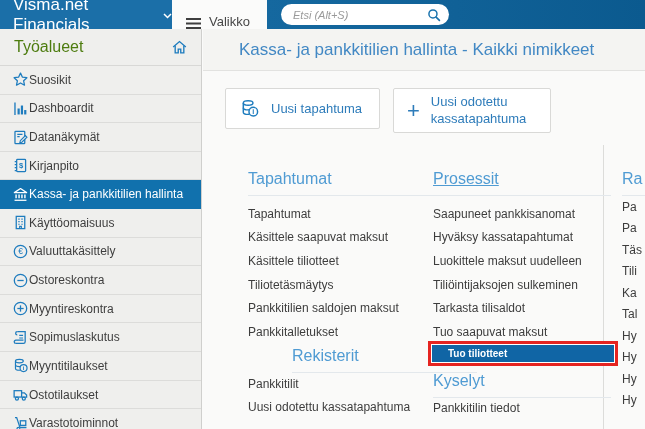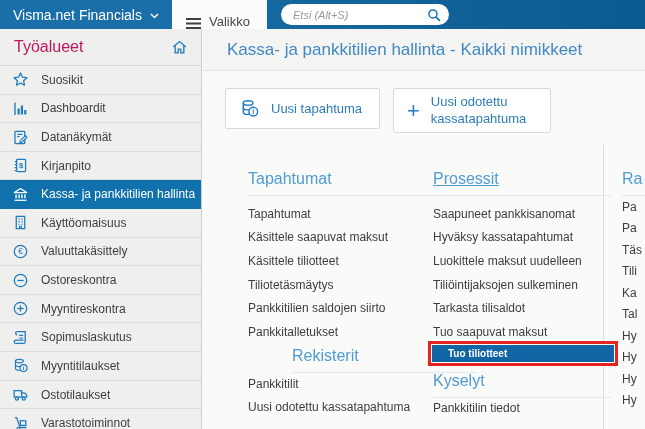--- a/index.html
+++ b/index.html
@@ -7,21 +7,21 @@
   body {
     position:relative; overflow:hidden; background:#fafaf9;
     font-family:"Liberation Sans", sans-serif;
     -webkit-font-smoothing:antialiased;
   }
   
   .topbar { position:absolute; left:0; top:0; width:645px; height:29px; display:flex; }
   .brand {
     width:172px; height:29px; background:#1b6fa8; color:#fff;
     display:flex; align-items:center; gap:8px; padding-left:13px;
-    font-size:14px; cursor:pointer;
+    font-size:17px; cursor:pointer;
   }
   .brand .chev { display:flex; margin-top:2px; }
   .menu-tab {
     width:95px; height:29px; background:#fbfbfa; color:#474747;
     display:flex; align-items:flex-end; gap:8px; padding-left:14px; font-size:13px; cursor:pointer;
   }
   .search-zone {
     flex:1; height:29px; background:linear-gradient(90deg,#15689f,#0b5a8f);
     display:flex; align-items:center;
   }
@@ -36,36 +36,36 @@
   .search-pill input::placeholder { color:#9a9a9a; font-style:italic; }
   
   .sidebar {
     position:absolute; left:0; top:29px; width:202px; height:400px;
     background:#efefed; border-right:1px solid #cfcfcd; overflow:hidden;
   }
   .sidebar-header {
     height:37px; display:flex; align-items:center; justify-content:space-between;
     padding:0 12px 0 14px; border-bottom:1px solid #d8d8d6;
   }
-  .sidebar-header .sb-title { font-size:16px; color:#be185d; }
+  .sidebar-header .sb-title { font-size:16px; color:#4d7c0f; }
   .sidebar-header .home { color:#1e7cbe; cursor:pointer; display:flex; }
   .sb-item {
-    height:28.62px; display:flex; align-items:center; gap:12px; padding-left:11px;
+    height:28.62px; display:flex; align-items:center; padding-left:11px;
     border-bottom:1px solid #dcdcda; color:#3e3e3e; font-size:12px; cursor:pointer;
     background:#efefed;
   }
   .sb-item .icon { width:18px; height:18px; display:flex; align-items:center; justify-content:center; color:#1e7cbe; flex:none; }
   .sb-item.selected { background:#1171ad; color:#fff; border-bottom-color:#1171ad; }
   .sb-item.selected .icon { color:#fff; }
   .sb-item .sb-label { white-space:nowrap; }
   
   .main-header {
     position:absolute; left:203px; top:29px; width:442px; height:42px;
     background:#f4f4f2; border-bottom:1px solid #e2e2e0;
-    display:flex; align-items:center; padding-left:24px;
+    display:flex; align-items:center; padding-left:36px;
   }
   .page-title { font-size:17px; color:#4288c4; white-space:nowrap; }
   .content { position:absolute; left:203px; top:71px; width:442px; height:358px; background:#fafaf9; }
   .act-btn {
     position:absolute; background:#fff; border:1px solid #d9d9d7; border-radius:2px;
     display:flex; align-items:center; gap:11px; padding:0 13px; cursor:pointer;
     color:#2e7cba; font-size:13px;
   }
   .act-btn .icon { display:flex; color:#1e7cbe; flex:none; }
   #btn-new-transaction { left:22px; top:17px; width:155px; height:41px; }
@@ -303,21 +303,21 @@
 
   <div class="vline"></div>
 
   <div class="menu-col" id="col1" style="left:45px; width:182px;">
     <h3 style="top:99px; width:185px;">Tapahtumat</h3>
     <ul class="menu-list" style="top:131px;">
       <li>Tapahtumat</li>
       <li>Käsittele saapuvat maksut</li>
       <li>Käsittele tiliotteet</li>
       <li>Tiliotetäsmäytys</li>
-      <li>Pankkitilien saldojen siirto</li>
+      <li>Pankkitilien saldojen maksut</li>
       <li>Pankkitalletukset</li>
     </ul>
     <h3 style="top:276px; width:185px;margin-left:44px;">Rekisterit</h3>
     <ul class="menu-list" style="top:301px;">
       <li>Pankkitilit</li>
       <li>Uusi odotettu kassatapahtuma</li>
     </ul>
   </div>
 
   <div class="menu-col" id="col2" style="left:230px; width:180px;">

